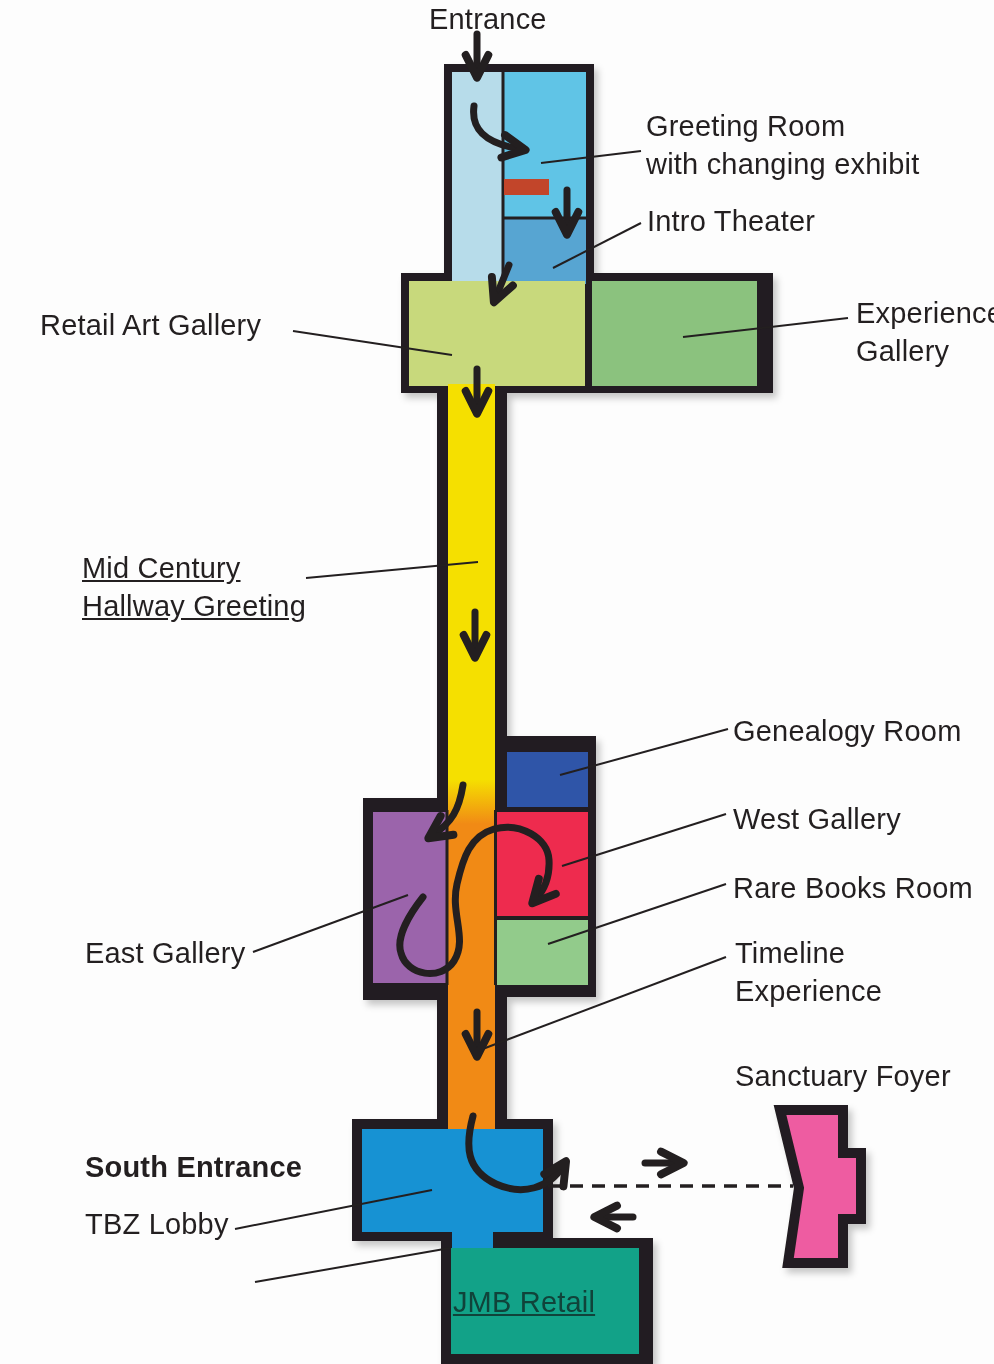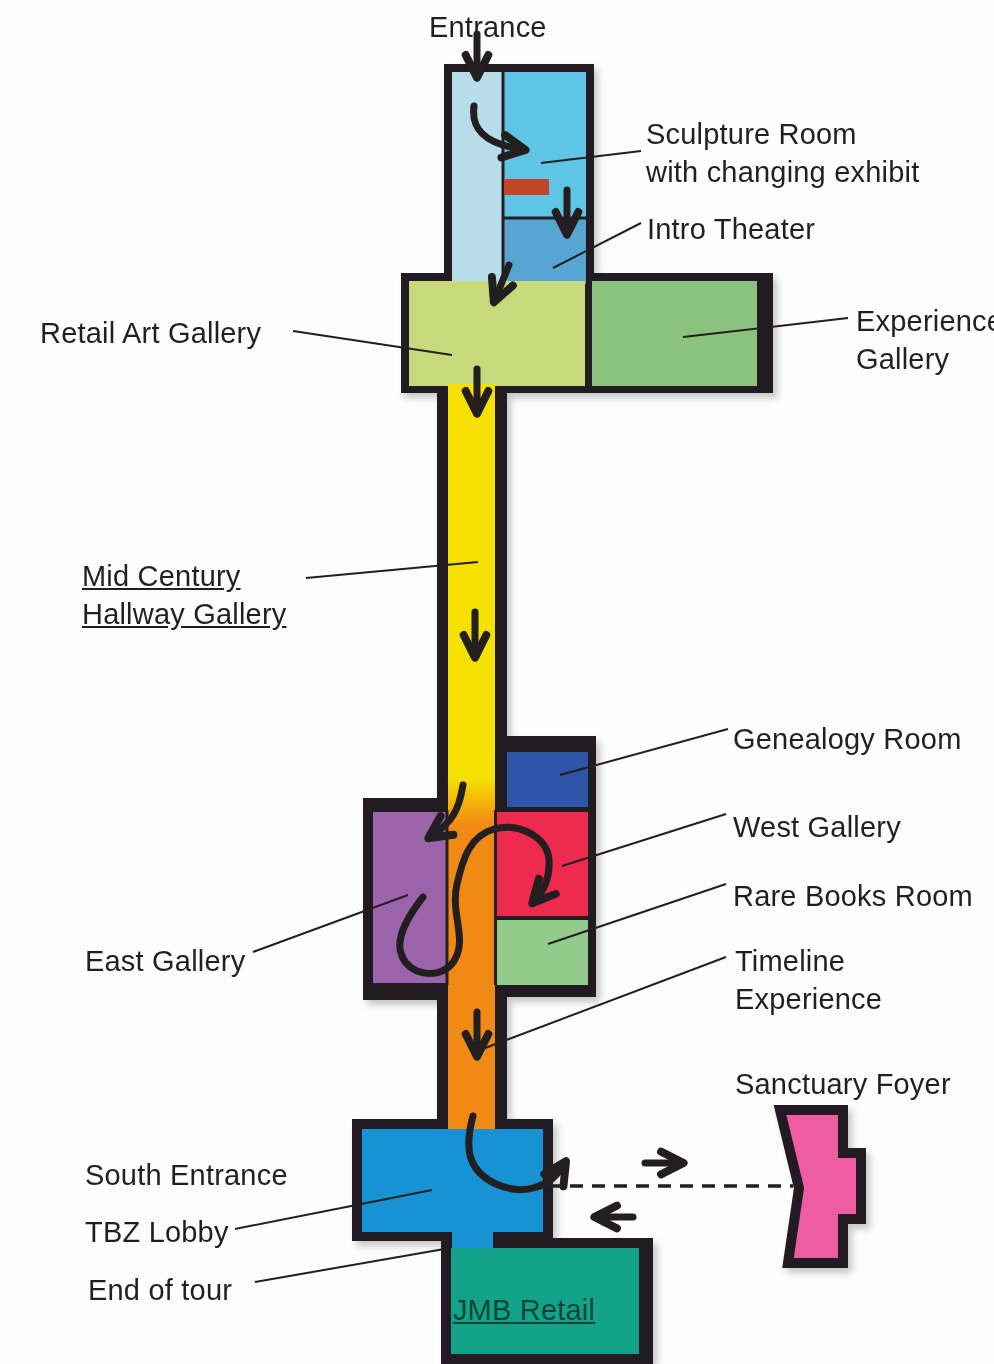--- a/index.html
+++ b/index.html
@@ -11,21 +11,20 @@
     overflow:hidden;
     font-family:"Liberation Sans",sans-serif;
   }
   #plan{position:absolute;left:0;top:0;}
   .lbl{
     position:absolute;
     font:400 29px/38px "Liberation Sans",sans-serif;
     color:var(--c-label_text,#231f20);
     white-space:nowrap;
     letter-spacing:0.2px;
-    margin-top:8px;
   }
   .lbl.tight{line-height:33px;}
   .lbl.center{transform:translate(-50%,-50%);}
   .lbl.retail-text{color:var(--c-retail_text,#10433a);}
   .arrow{fill:none;stroke:var(--c-outline,#231f20);stroke-width:7;stroke-linecap:round;stroke-linejoin:round;}
   .leader{stroke:var(--c-outline,#231f20);stroke-width:2;fill:none;}
   .dashed{stroke:var(--c-outline,#231f20);stroke-width:3.5;stroke-dasharray:13 9;fill:none;}
   .thin{fill:var(--c-outline,#231f20);}
 </style>
 </head>
@@ -118,40 +117,40 @@
       <path class="arrow" marker-end="url(#ah)" d="M633,1217 L600,1217"></path>
       <path class="dashed" d="M548,1186 L793,1186"></path>
     </g>
   </svg>
 
   <div class="lbl" style="left:429px;top:0px;">
       <div>Entrance</div>
     </div>
 
   <div class="lbl" style="left:646px;top:107px;">
-    <div>Sculpture Room</div>
+    <div>Greeting Room</div>
     <div>with changing exhibit</div>
   </div>
 
   <div class="lbl" style="left:647px;top:202px;">
       <div>Intro Theater</div>
     </div>
 
   <div class="lbl" style="left:40px;top:306px;">
       <div>Retail Art Gallery</div>
     </div>
 
   <div class="lbl" style="left:856px;top:294px;">
     <div>Experience</div>
     <div>Gallery</div>
   </div>
 
   <div class="lbl" style="left:82px;top:549px;text-decoration:underline;">
     <div>Mid Century</div>
-    <div>Hallway Gallery</div>
+    <div>Hallway Greeting</div>
   </div>
 
   <div class="lbl" style="left:733px;top:712px;">
       <div>Genealogy Room</div>
     </div>
 
   <div class="lbl" style="left:733px;top:800px;">
       <div>West Gallery</div>
     </div>
 
@@ -165,29 +164,28 @@
 
   <div class="lbl" style="left:735px;top:934px;">
     <div>Timeline</div>
     <div>Experience</div>
   </div>
 
   <div class="lbl" style="left:735px;top:1057px;">
       <div>Sanctuary Foyer</div>
     </div>
 
-  <div class="lbl" style="left:85px;top:1148px;">
+  <div class="lbl" style="left:85px;top:1148px;font-weight:bold;">
       <div>South Entrance</div>
     </div>
 
   <div class="lbl" style="left:85px;top:1205px;text-align:center;">
       <div>TBZ Lobby</div>
     </div>
 
   <div class="lbl tight" style="left:88px;top:1266px;">
-    <div>End of tour</div>
   </div>
 
   <div class="lbl center retail-text" style="left:524px;top:1302px;text-decoration:underline;">
       <div>JMB Retail</div>
     </div>
 
 </div>
 
 </body></html>

